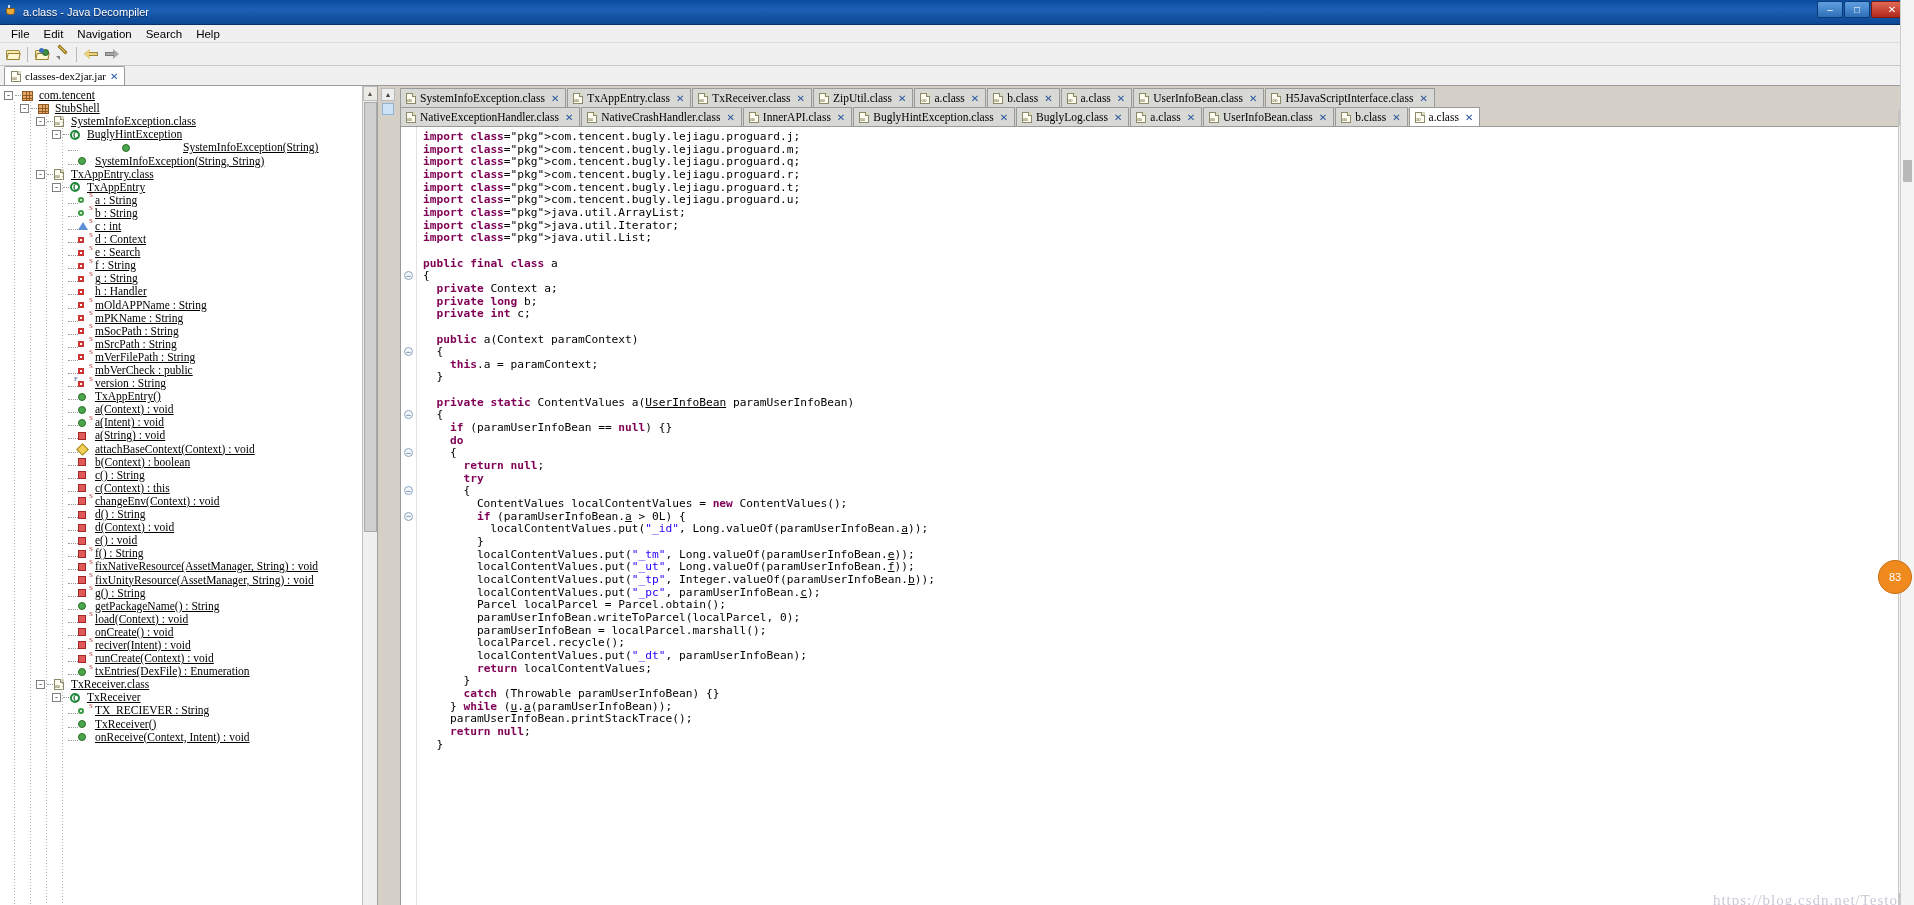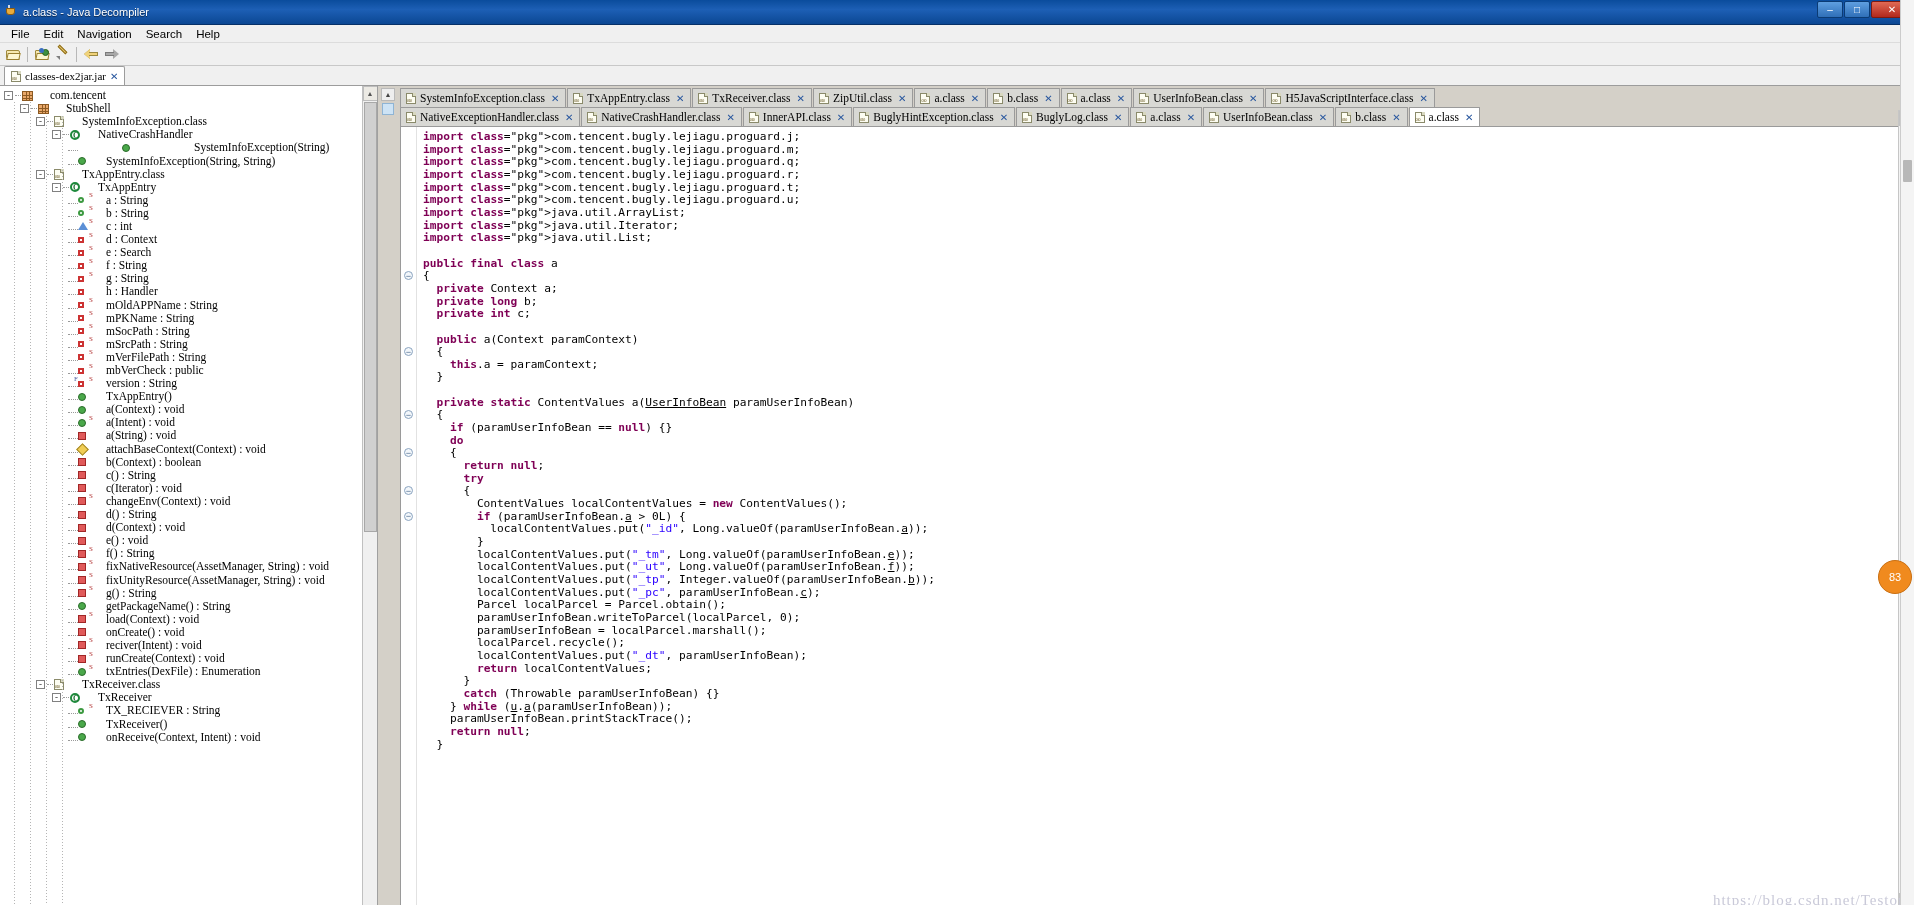--- a/index.html
+++ b/index.html
@@ -195,21 +195,21 @@
   .trow .expander {
     width: 9px; height: 9px;
     border: 1px solid #808080;
     background: #ffffff;
     display: inline-flex; align-items: center; justify-content: center;
     font-size: 9px; line-height: 7px; color: #222;
     margin-right: 2px;
     flex: 0 0 auto;
   }
   .trow .nub { width: 11px; flex: 0 0 auto; }
-  .trow .tlabel { margin-left: 14px; }
+  .trow .tlabel { margin-left: 3px; text-decoration: underline; }
   .ti { width: 12px; height: 11px; position: relative; flex: 0 0 auto; }
 
   
   .ti-pkg { width: 11px; height: 10px; background: #e9a86a; border: 1px solid #8d5a22; position: relative;}
   .ti-pkg:before, .ti-pkg:after {
     content:""; position:absolute; background:#8d5a22;
   }
   .ti-pkg:before { left: 3px; top: 0; width:1px; height:100%; box-shadow: 3px 0 0 #8d5a22; }
   .ti-pkg:after  { top: 3px; left: 0; height:1px; width:100%; box-shadow: 0 3px 0 #8d5a22; }
 
@@ -489,21 +489,21 @@
             </span>
           </span>
           <span class="tlabel">SystemInfoException.class</span>
         </div>
         <div class="trow" style="padding-left: 52px;">
           <span class="expander">-</span>
           <span style="width: 6px; border-top: 1px dotted rgb(154, 154, 154); margin-right: 1px;"></span>
           <span class="ti-wrap">
             <span class="ti-class"></span>
           </span>
-          <span class="tlabel">NativeCrashHandler</span>
+          <span class="tlabel">BuglyHintException</span>
         </div>
         <div class="trow" style="padding-left: 68px; gap: 44px;">
           <span class="nub" style="border-top: 1px dotted rgb(154, 154, 154); height: 1px; margin-top: 6px; width: 10px;"></span>
           <span class="ti-wrap">
             <span class="ti-m-green"></span>
           </span>
           <span class="tlabel">SystemInfoException(String)</span>
         </div>
         <div class="trow" style="padding-left: 68px;">
           <span class="nub" style="border-top: 1px dotted rgb(154, 154, 154); height: 1px; margin-top: 6px; width: 10px;"></span>
@@ -699,21 +699,21 @@
           <span class="ti-wrap">
             <span class="ti-m-red"></span>
           </span>
           <span class="tlabel">c() : String</span>
         </div>
         <div class="trow" style="padding-left: 68px;">
           <span class="nub" style="border-top: 1px dotted rgb(154, 154, 154); height: 1px; margin-top: 6px; width: 10px;"></span>
           <span class="ti-wrap">
             <span class="ti-m-red"></span>
           </span>
-          <span class="tlabel">c(Iterator) : void</span>
+          <span class="tlabel">c(Context) : this</span>
         </div>
         <div class="trow" style="padding-left: 68px;">
           <span class="nub" style="border-top: 1px dotted rgb(154, 154, 154); height: 1px; margin-top: 6px; width: 10px;"></span>
           <span class="ti-wrap">
             <span class="ti-m-red"></span>
             <span class="ti-sup">S</span>
           </span>
           <span class="tlabel">changeEnv(Context) : void</span>
         </div>
         <div class="trow" style="padding-left: 68px;">

